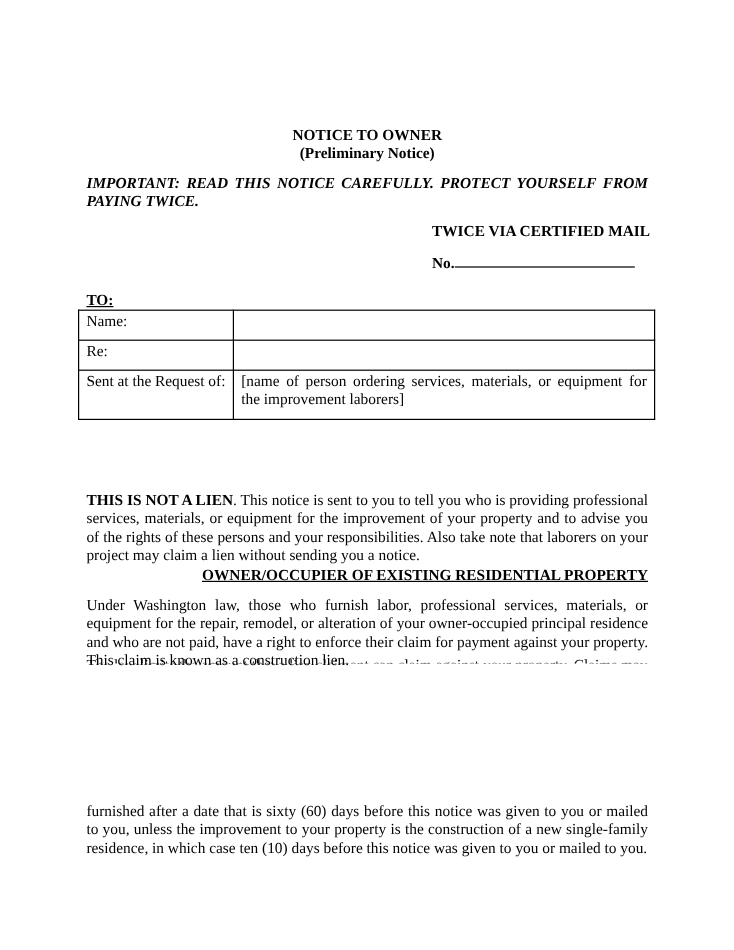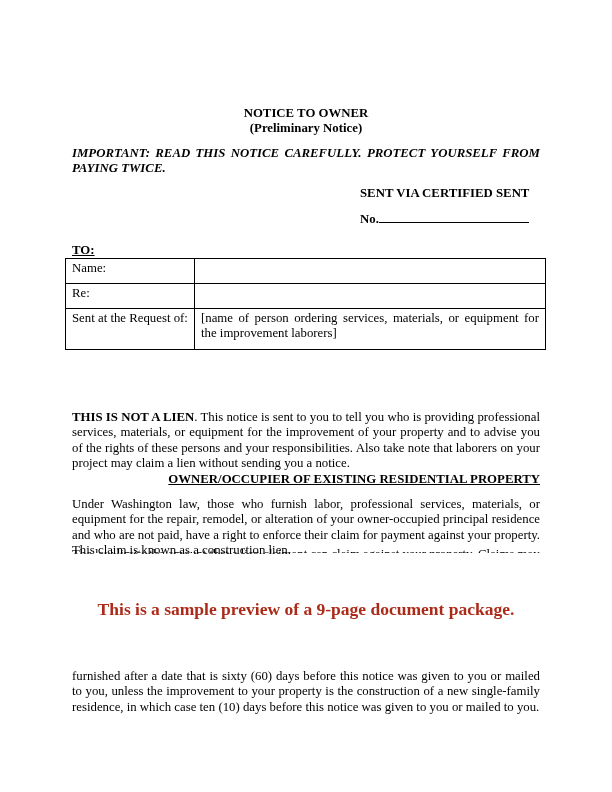--- a/index.html
+++ b/index.html
@@ -91,21 +91,21 @@
 
 <div class="page">
 
   <div class="abs title-block center">
     <div>NOTICE TO OWNER</div>
     <div>(Preliminary Notice)</div>
   </div>
 
   <div class="abs important-para">IMPORTANT: READ THIS NOTICE CAREFULLY. PROTECT YOURSELF FROM PAYING TWICE.</div>
 
-  <div class="abs mail-line1">SENT VIA CERTIFIED SENT</div>
+  <div class="abs mail-line1">TWICE VIA CERTIFIED MAIL</div>
 
   <div class="abs mail-line2"><span>No.</span><span class="no-underline-rule"></span></div>
 
 
   <div class="abs to-label">TO:</div>
 
   <table class="info-table">
     <tbody>
     <tr class="r-short">
       <td class="col-label">Name:</td>
@@ -125,17 +125,16 @@
   <div class="abs para-notlien justify"><span class="bold">THIS IS NOT A LIEN</span><span>. This notice is sent to you to tell you who is providing professional services, materials, or equipment for the improvement of your property and to advise you of the rights of these persons and your responsibilities. Also take note that laborers on your project may claim a lien without sending you a notice.</span></div>
 
   <div class="abs section-heading">OWNER/OCCUPIER OF EXISTING RESIDENTIAL PROPERTY</div>
 
   <div class="abs para-washington justify">Under Washington law, those who furnish labor, professional services, materials, or equipment for the repair, remodel, or alteration of your owner-occupied principal residence and who are not paid, have a right to enforce their claim for payment against your property. This claim is known as a construction lien.</div>
 
   <div class="abs clipped-line">
     <span class="inner">The law limits the amount that a lien claimant can claim against your property. Claims may only be made</span>
   </div>
 
-  <div class="abs preview-banner">This is a sample preview of a 9-page document package.</div>
 
   <div class="abs para-furnished justify">furnished after a date that is sixty (60) days before this notice was given to you or mailed to you, unless the improvement to your property is the construction of a new single-family residence, in which case ten (10) days before this notice was given to you or mailed to you.</div>
 
 </div>
 
 </body></html>

